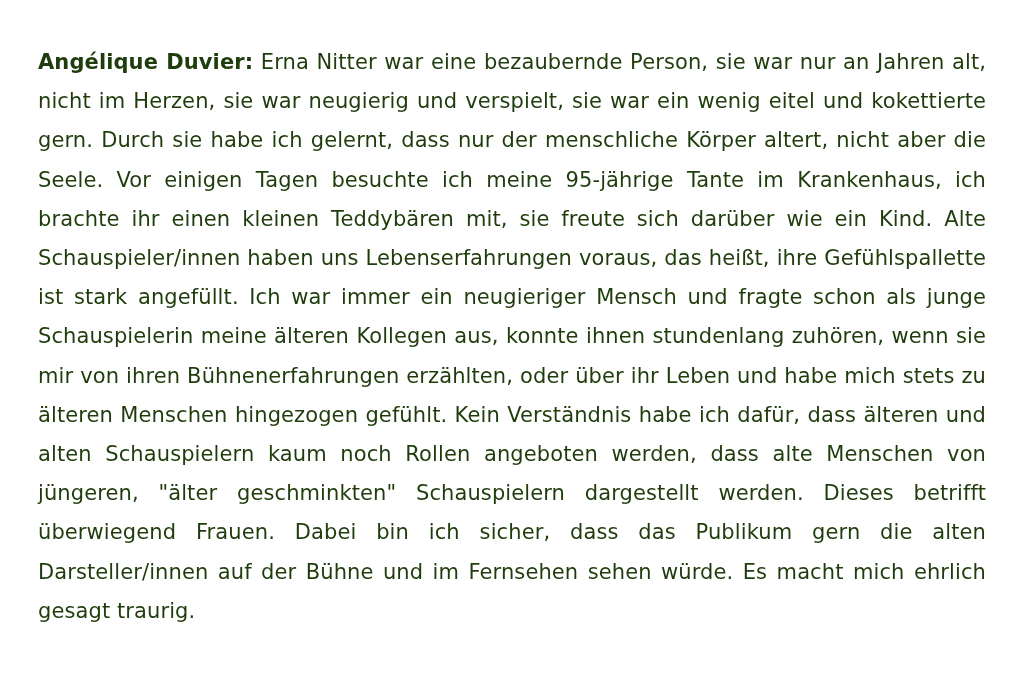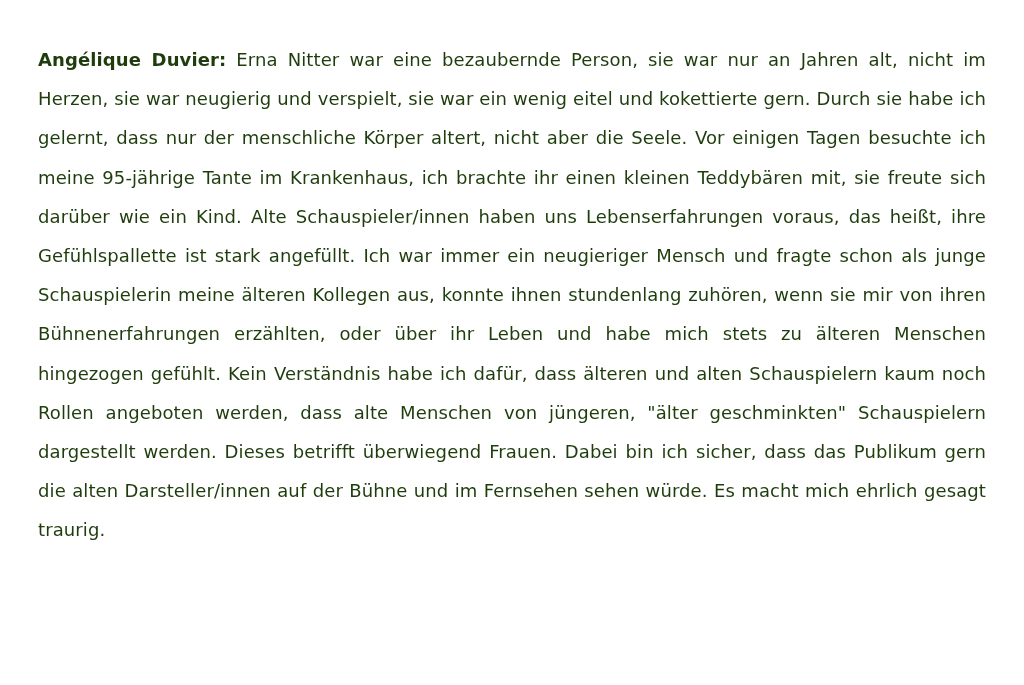--- a/index.html
+++ b/index.html
@@ -14,21 +14,21 @@
     color: #1b3d10;
   }
   .page {
     box-sizing: border-box;
     width: 1024px;
     height: 685px;
     padding: 22px 38px 0 38px;
     background: #ffffff;
   }
   .quote-block {
-    font-size: 18px;
+    font-size: 21px;
     line-height: 39.2px;
     text-align: justify;
     color: #1f3d0c;
     letter-spacing: 0.1px;
     hyphens: none;
   }
   .speaker {
     font-weight: bold;
     color: #1f3d0c;
   }

